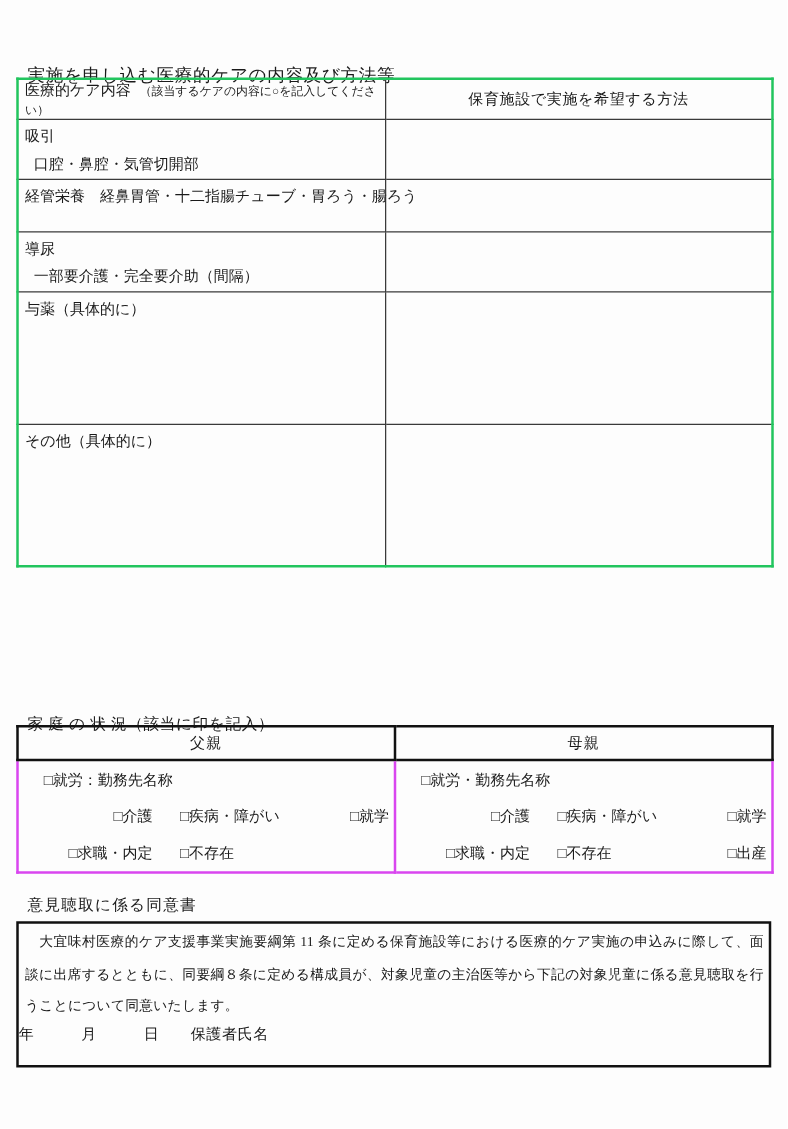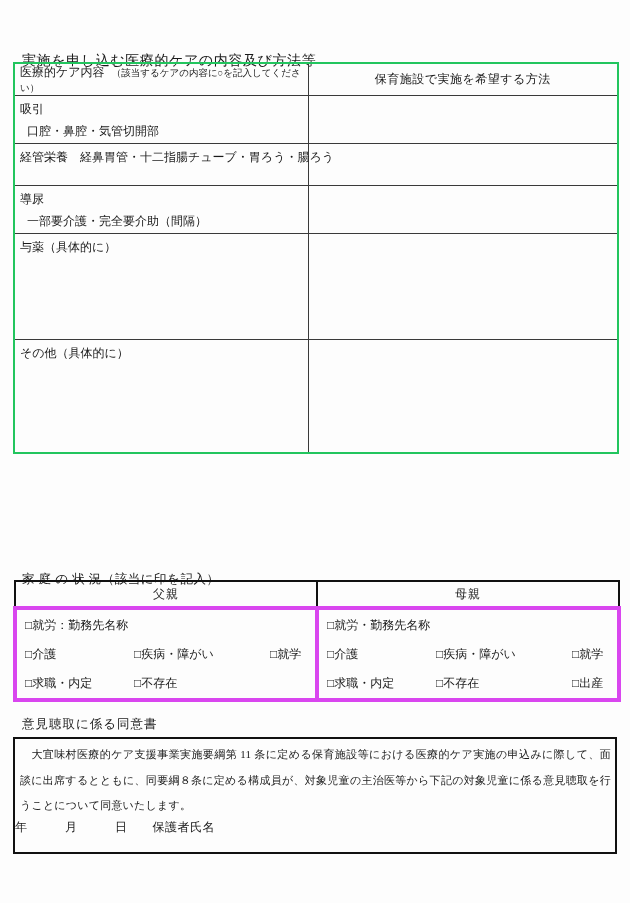--- a/index.html
+++ b/index.html
@@ -40,26 +40,26 @@
   .family-title {
     position:absolute; left:22px; top:559px;
     font-size:12.5px; white-space:nowrap; letter-spacing:0.5px;margin-top:12px;
   }
   .family-table { position:absolute; left:13px; top:580px; width:604px; border:2px solid #111; }
   .family-table th {
     border:2px solid #111; font-weight:normal; font-size:12px;
     height:27px; vertical-align:middle; letter-spacing:1px;
   }
   .family-table td {
-    border:4px solid #d946ef; vertical-align:top;
-    height:88px; padding:1px 0 0 8px; font-size:12px;
+    border:2px solid #d946ef; vertical-align:top;
+    height:88px; padding:1px 0 0 20px; font-size:12px;
   }
   .fam-line { display:block; height:29px; line-height:29px; white-space:nowrap; }
   .fam-line .fi { display:inline-block; }
-  .fi-1 { width:87px; }
+  .fi-1 { width:87px;text-align:right; }
   .fi-2 { width:133px;margin-left:19px; }
 
   
   .consent-title {
     position:absolute; left:22px; top:716px;
     font-size:12.5px; letter-spacing:1px; white-space:nowrap;
   }
   .consent-box {
     position:absolute; left:13px; top:737px; width:604px; height:117px;
     border:2px solid #111; background:transparent;

